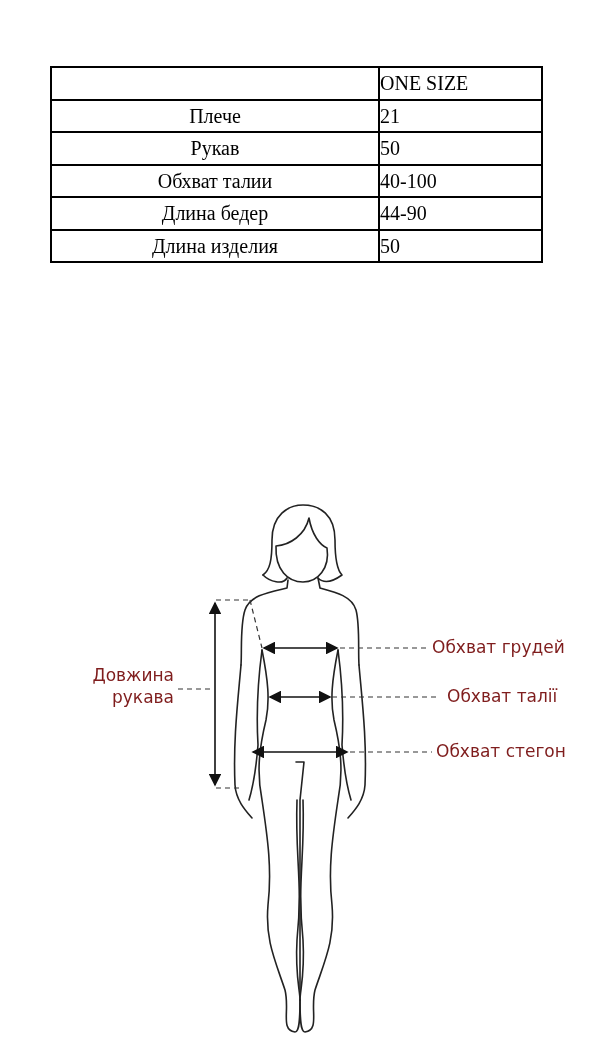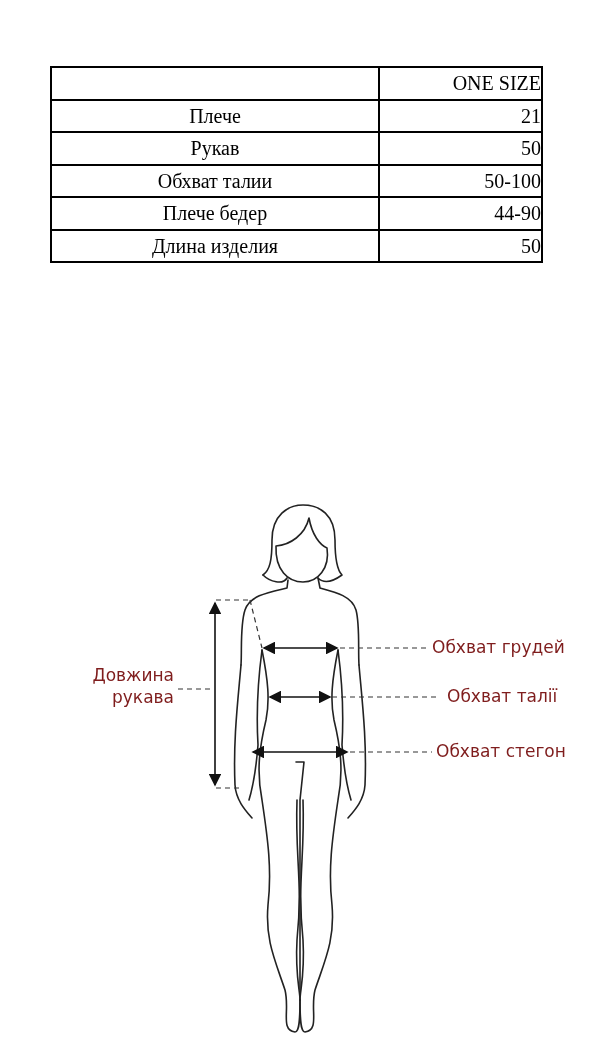--- a/index.html
+++ b/index.html
@@ -1,20 +1,20 @@
 <!DOCTYPE html>
 <html><head>
 <meta charset="utf-8">
 <style>
   html, body { margin:0; padding:0; background:#ffffff; }
   body { width:600px; height:1061px; position:relative; overflow:hidden; font-family:"Liberation Serif", serif; color:#000; }
   .size-table { position:absolute; left:50px; top:66px; border-collapse:collapse; width:493px; }
   .size-table td, .size-table th { border:2px solid #000; height:30.5px; padding:0; font-size:20px; font-weight:normal; line-height:1; }
   .size-table .c1 { width:326px; text-align:center; padding-left:0; }
-  .size-table .c2 { text-align:right; }
+  .size-table .c2 { text-align:left; }
   .diagram { position:absolute; left:0; top:490px; width:600px; height:571px; }
   .lbl { position:absolute; font-family:"DejaVu Sans", sans-serif; font-size:17px; color:#7f1d1d; white-space:nowrap; }
   .lbl-left { left:62px; top:174px; width:112px; text-align:right; line-height:22px; }
 </style>
 </head>
 <body>
 
 <table class="size-table">
   <tbody>
       <tr>
@@ -24,24 +24,24 @@
   <tr>
     <td class="c1">Плече</td>
     <td class="c2">21</td>
   </tr>
   <tr>
     <td class="c1">Рукав</td>
     <td class="c2">50</td>
   </tr>
   <tr>
     <td class="c1">Обхват талии</td>
-    <td class="c2">50-100</td>
+    <td class="c2">40-100</td>
   </tr>
   <tr>
-    <td class="c1">Плече бедер</td>
+    <td class="c1">Длина бедер</td>
     <td class="c2">44-90</td>
   </tr>
   <tr>
     <td class="c1">Длина изделия</td>
     <td class="c2">50</td>
   </tr>
 </tbody>
   </table>
 
 <div class="diagram">

